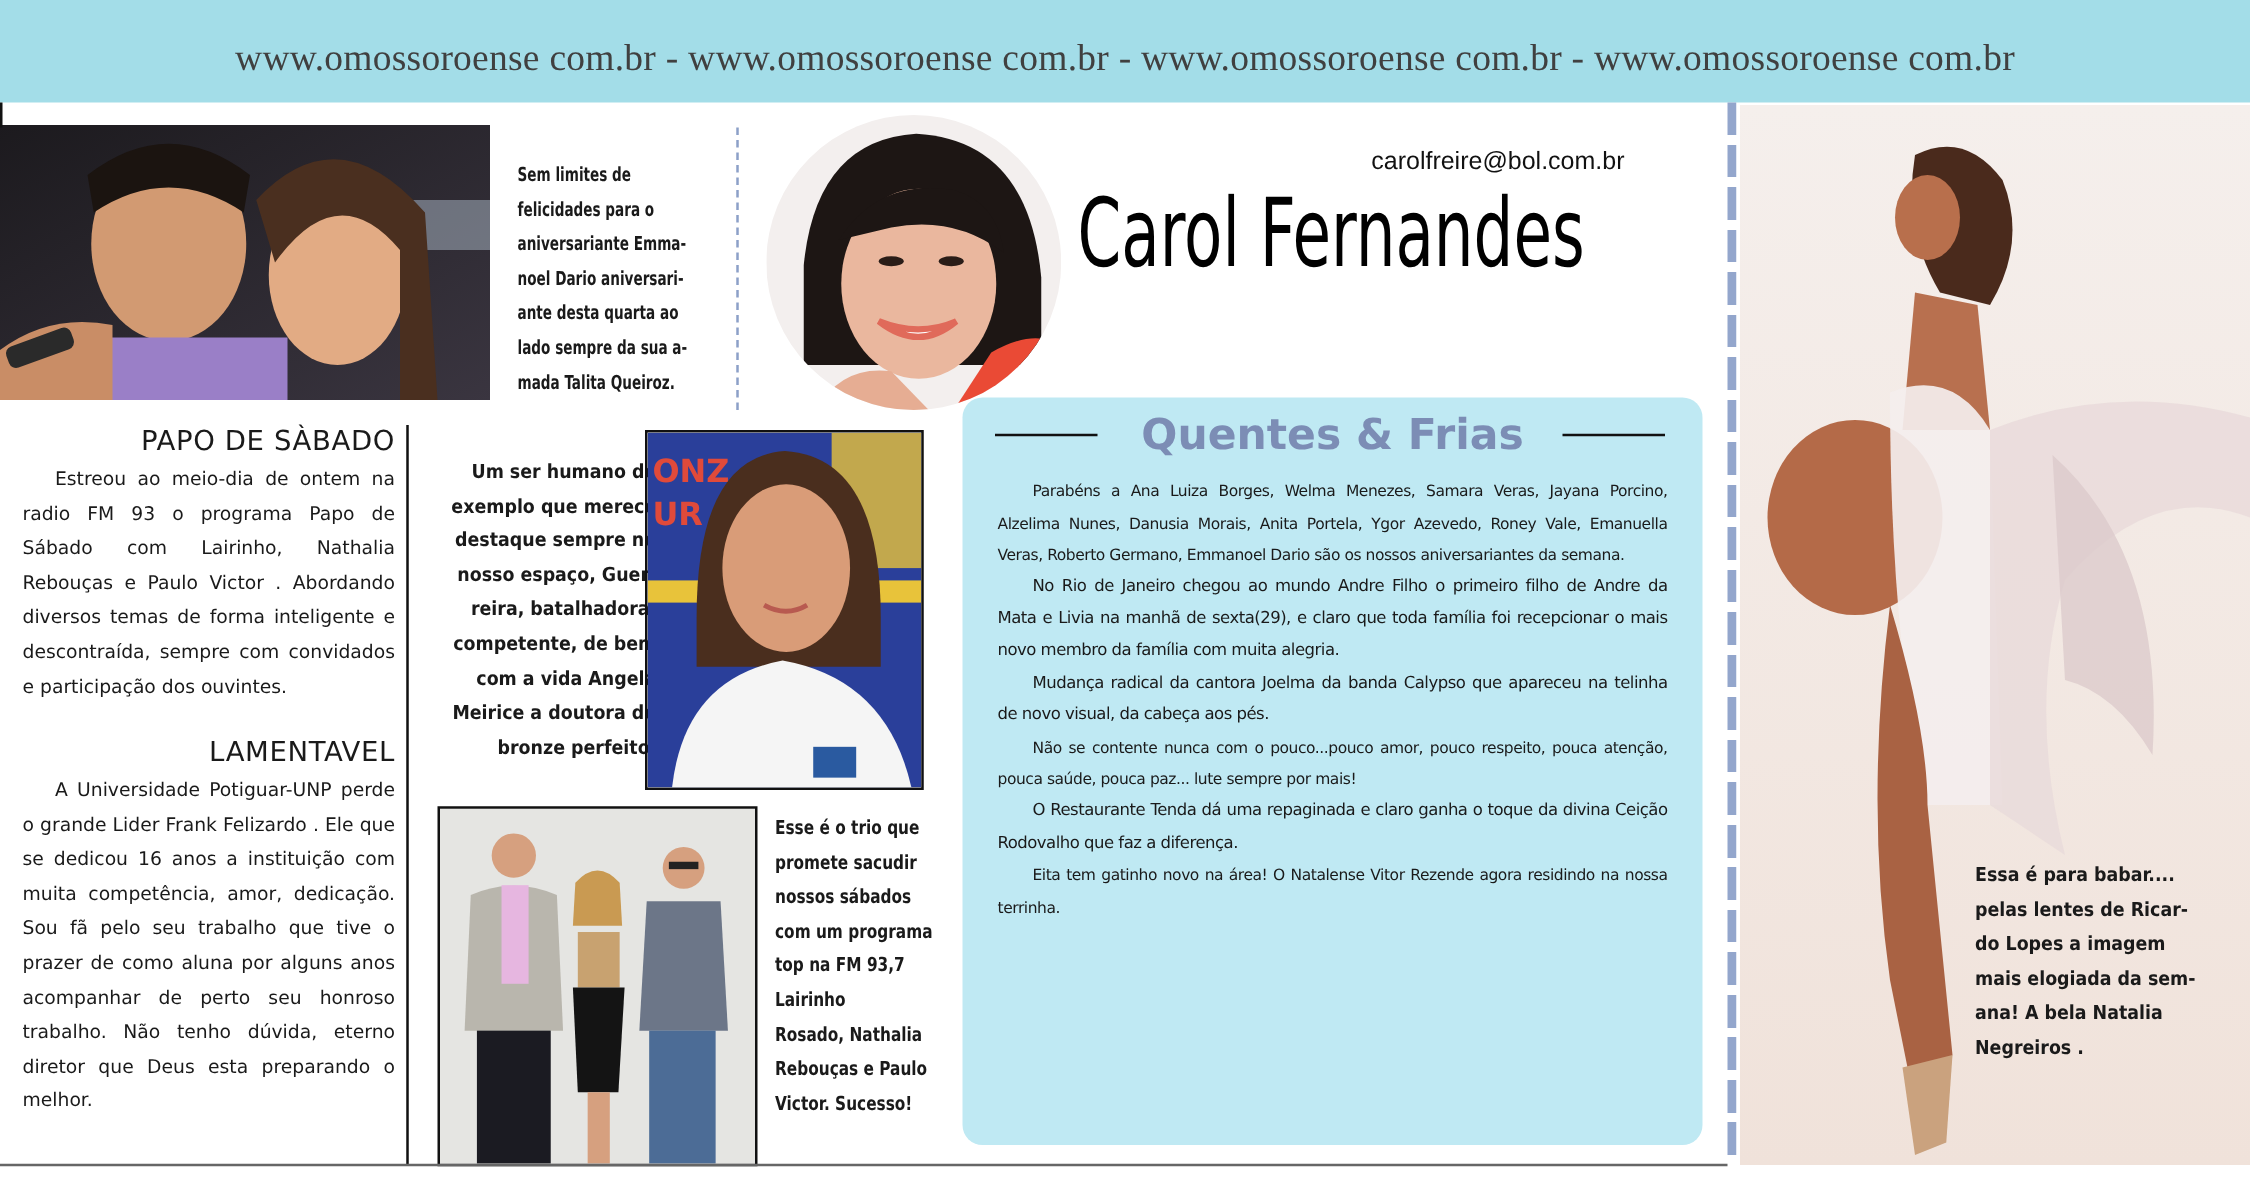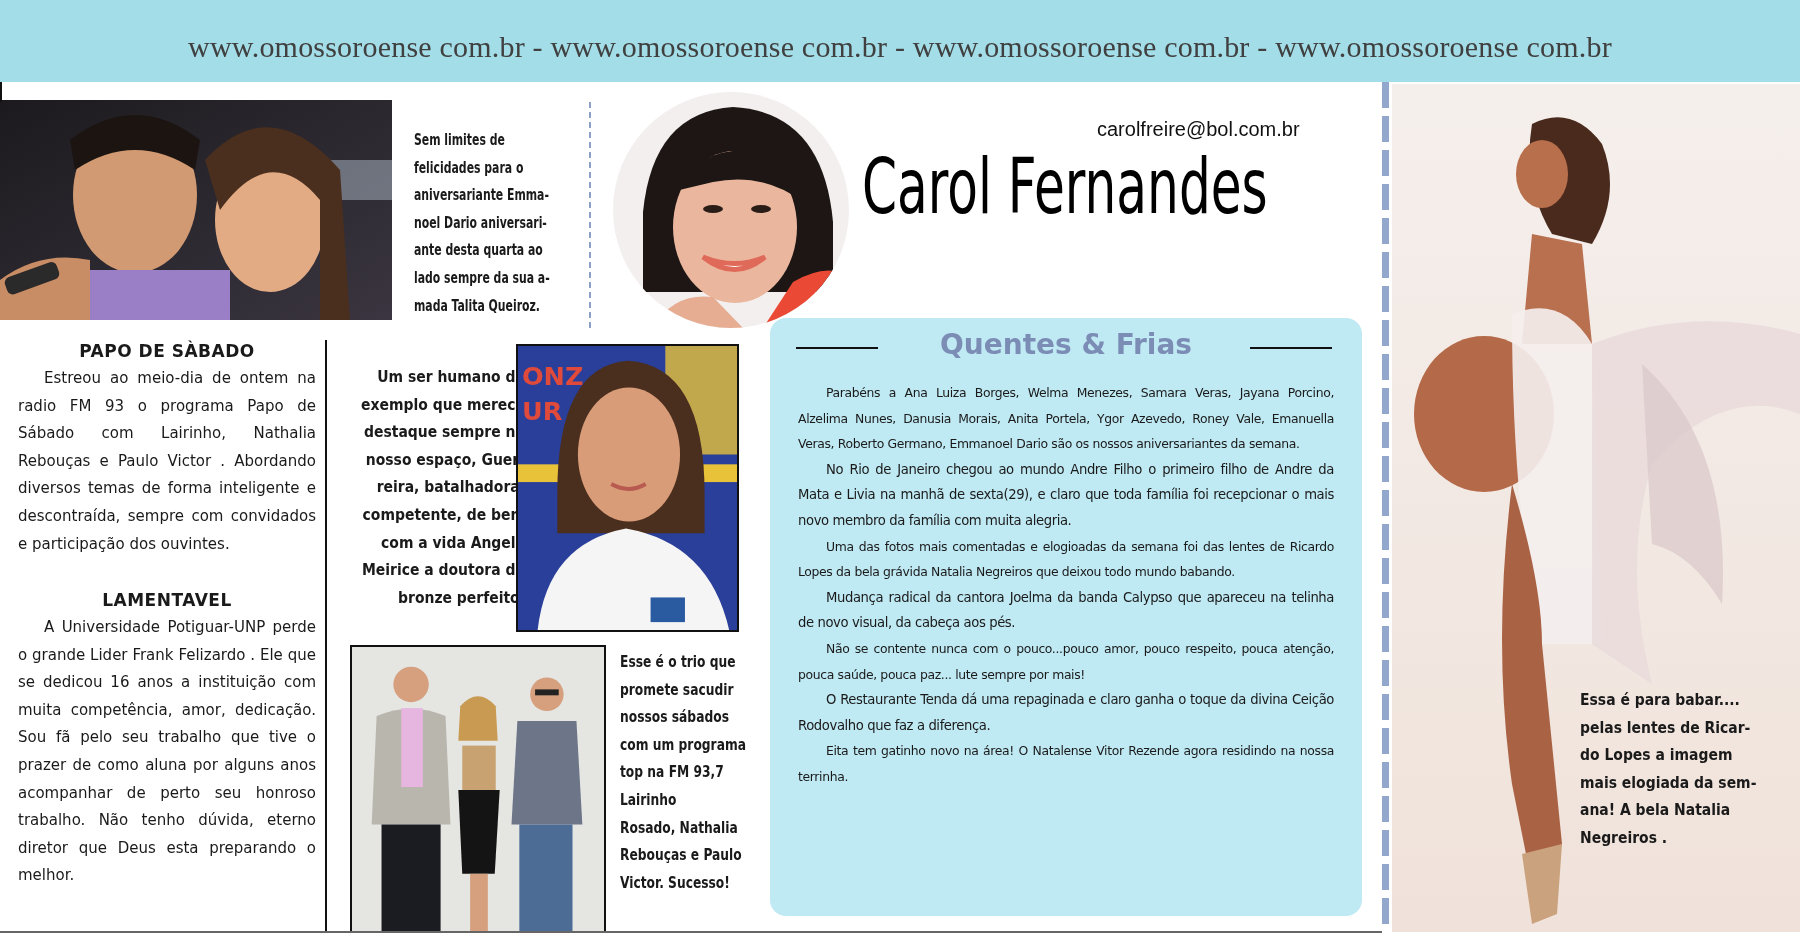--- a/index.html
+++ b/index.html
@@ -24,25 +24,25 @@
   .caption p { white-space: nowrap; }
 
   .dotted-vline { position: absolute; border-left: 2px dashed #8ca0c8; }
   .dashed-vline-thick { position: absolute; width: 7px; background: repeating-linear-gradient(to bottom, #93a6cc 0 26px, transparent 26px 34px); }
   .solid-vline { position: absolute; width: 2px; background: #111; }
 
   .email { position: absolute; left: 1097px; top: 118px; font-family: "Liberation Sans", sans-serif; font-size: 20px; color: #111; }
   .author-name { position: absolute; left: 862px; top: 142px; font-family: "DejaVu Sans", sans-serif; font-size: 76px; color: #000; letter-spacing: 0px; transform: scaleX(0.66); transform-origin: left top; white-space: nowrap; }
 
   .col-left { position: absolute; left: 18px; width: 298px; font-family: "DejaVu Sans", sans-serif; color: #1a1a1a; }
-  .col-left h2 { font-size: 17px; font-weight: bold; text-align: center; letter-spacing: 0.5px; margin-bottom: 4px; }
+  .col-left h2 { font-size: 22px; font-weight: normal; text-align: right; letter-spacing: 0.5px; margin-bottom: 4px; }
   .col-left .body { font-size: 15px; line-height: 27.6px; text-align: justify; text-indent: 26px; }
 
   .qf-box { position: absolute; left: 770px; top: 318px; width: 592px; height: 598px; background: #bfe9f3; border-radius: 16px; }
-  .qf-title { position: absolute; left: 0; right: 0; top: 10px; text-align: center; font-family: "DejaVu Sans", sans-serif; font-size: 28px; font-weight: bold; color: #7c8db5; }
+  .qf-title { position: absolute; left: 0; right: 0; top: 10px; text-align: center; font-family: "DejaVu Sans", sans-serif; font-size: 34px; font-weight: bold; color: #7c8db5; }
   .qf-rule { position: absolute; top: 29px; height: 2px; background: #111; width: 82px; }
   .qf-body { position: absolute; left: 28px; top: 62px; width: 536px; font-family: "DejaVu Sans", sans-serif; color: #1a1a1a; }
   .qf-body p { font-size: 12.4px; line-height: 25.6px; text-indent: 28px; text-align: justify; letter-spacing: -0.35px; }
   .qf-body p.bold { font-weight: normal; font-size: 13.2px; letter-spacing: -0.4px; }
 
   .bottom-rule { position: absolute; top: 931px; height: 2px; background: #666; }
 </style>
 </head>
 <body>
 
@@ -169,21 +169,20 @@
   <p>Victor. Sucesso!</p>
 </div>
 
 <div class="qf-box">
   <div class="qf-rule" style="left:26px;"></div>
   <div class="qf-title">Quentes &amp; Frias</div>
   <div class="qf-rule" style="right:30px;"></div>
   <div class="qf-body">
     <p>Parabéns a Ana Luiza Borges, Welma Menezes, Samara Veras, Jayana Porcino, Alzelima Nunes, Danusia Morais, Anita Portela, Ygor Azevedo, Roney Vale, Emanuella Veras, Roberto Germano, Emmanoel Dario são os nossos aniversariantes da semana.</p>
     <p class="bold">No Rio de Janeiro chegou ao mundo Andre Filho o primeiro filho de Andre da Mata e Livia  na manhã de sexta(29), e claro que toda família foi recepcionar o mais novo membro da família com muita alegria.</p>
-    <p>Uma das fotos mais comentadas e elogioadas da semana foi das lentes de Ricardo Lopes da bela grávida Natalia Negreiros que deixou todo mundo babando.</p>
     <p class="bold">Mudança radical da cantora Joelma da banda Calypso que apareceu na telinha de novo visual, da cabeça aos pés.</p>
     <p>Não se contente nunca com o pouco...pouco amor, pouco respeito, pouca atenção, pouca saúde, pouca paz... lute sempre por mais!</p>
     <p class="bold">O Restaurante Tenda dá uma repaginada e claro ganha o toque da divina Ceição Rodovalho que faz a diferença.</p>
     <p>Eita tem gatinho novo na área! O Natalense Vitor Rezende agora residindo na nossa terrinha.</p>
   </div>
 </div>
 
 <div class="dashed-vline-thick" style="left:1382px;top:82px;height:850px;"></div>
 
 <div class="photo" style="left:1392px;top:84px;width:408px;height:848px;">

